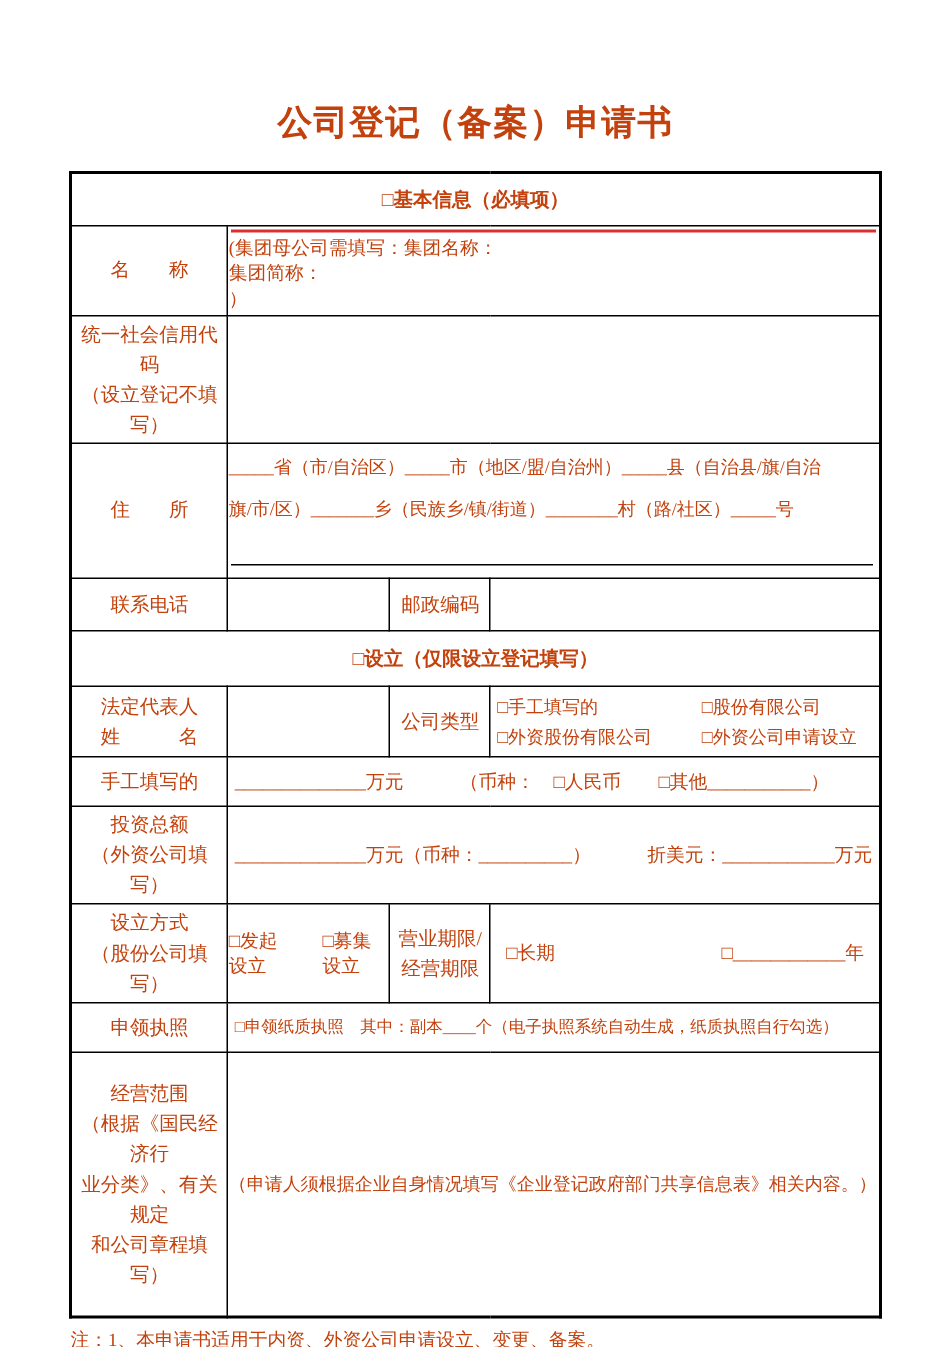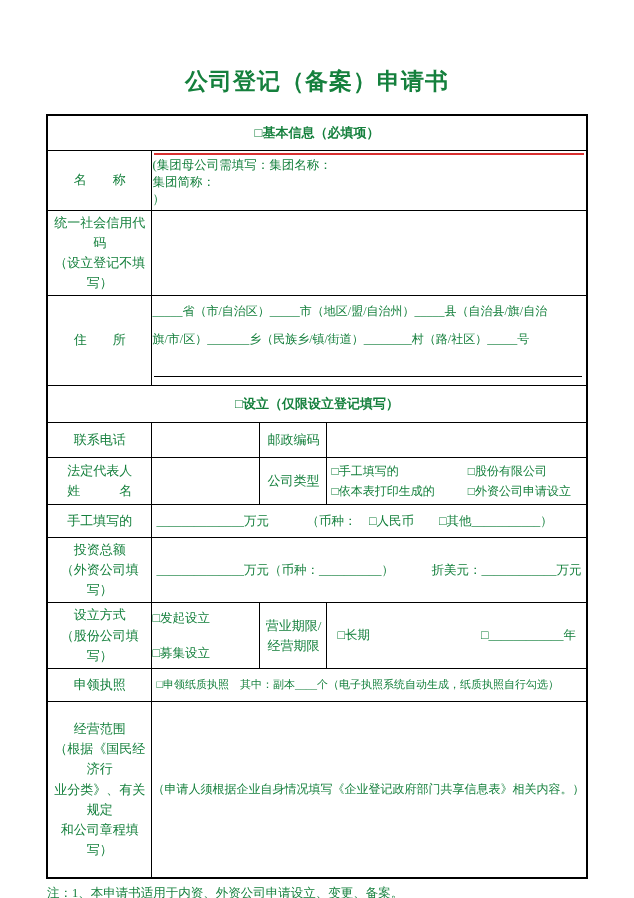--- a/index.html
+++ b/index.html
@@ -2,21 +2,21 @@
 <html><head>
 <meta charset="utf-8">
 <style>
   html, body { margin: 0; padding: 0; background: #ffffff; }
   .page {
     position: relative;
     width: 634px;
     height: 898px;
     background: #ffffff;
     font-family: "Liberation Serif", "DejaVu Serif", serif;
-    color: #15803d;
+    color: #c2410c;
     overflow: hidden;
   }
   .doc-title {
     margin: 66px 0 0 0;
     text-align: center;
     font-size: 23px;
     font-weight: bold;
     letter-spacing: 1px;
     font-family: "Liberation Serif", "DejaVu Serif", serif;
   }
@@ -71,21 +71,21 @@
   .val-line.small { font-size: 11px; }
   
   .opt-grid {
     display: grid;
     grid-template-columns: 54% 46%;
     row-gap: 3px;
     font-size: 12px;
     white-space: nowrap;
     padding: 2px 2px 2px 4px;
   }
-  .opt-col { display: flex; flex-direction: column; gap: 18px; font-size: 12.5px; }
+  .opt-col { display: flex; flex-direction: row; gap: 18px; font-size: 12.5px; }
   .term-cell { display: flex; justify-content: space-between; padding: 0 10px; font-size: 12.5px; white-space: nowrap; }
   
   td.scope-cell { position: relative; vertical-align: bottom; padding: 4px 8px 8px 10px; }
   .scope-note { font-size: 12px; white-space: nowrap; }
   
   .notes {
     width: 540px;
     margin: 5px auto 0 auto;
     font-size: 12.5px;
     line-height: 1.55;
@@ -132,41 +132,41 @@
 
     <tr style="height:90px">
       <td class="lbl">住　　所</td>
       <td class="addr-cell" colspan="3">
         <span class="addr-line">_____省（市/自治区）_____市（地区/盟/自治州）_____县（自治县/旗/自治</span>
         <span class="addr-line">旗/市/区）_______乡（民族乡/镇/街道）________村（路/社区）_____号</span>
         <div class="addr-fill"></div>
       </td>
     </tr>
 
-    <tr style="height:37px">
-      <td class="sec-header" colspan="4">□设立（仅限设立登记填写）</td>
-    </tr>
-
     <tr style="height:35px">
       <td class="lbl">联系电话</td>
       <td></td>
       <td class="lbl">邮政编码</td>
       <td></td>
+    </tr>
+
+    <tr style="height:37px">
+      <td class="sec-header" colspan="4">□设立（仅限设立登记填写）</td>
     </tr>
 
     <tr style="height:47px">
       <td class="lbl pre">法定代表人
 姓　　　名</td>
       <td></td>
       <td class="lbl">公司类型</td>
       <td>
         <div class="opt-grid">
           <span>□手工填写的</span>
           <span>□股份有限公司</span>
-          <span>□依本表打印生成的</span>
+          <span>□外资股份有限公司</span>
           <span>□外资公司申请设立</span>
         </div>
       </td>
     </tr>
 
     <tr style="height:33px">
       <td class="lbl">手工填写的</td>
       <td colspan="3">
         <div class="val-line">______________万元　　　（币种：　□人民币　　□其他___________）</div>
       </td>

